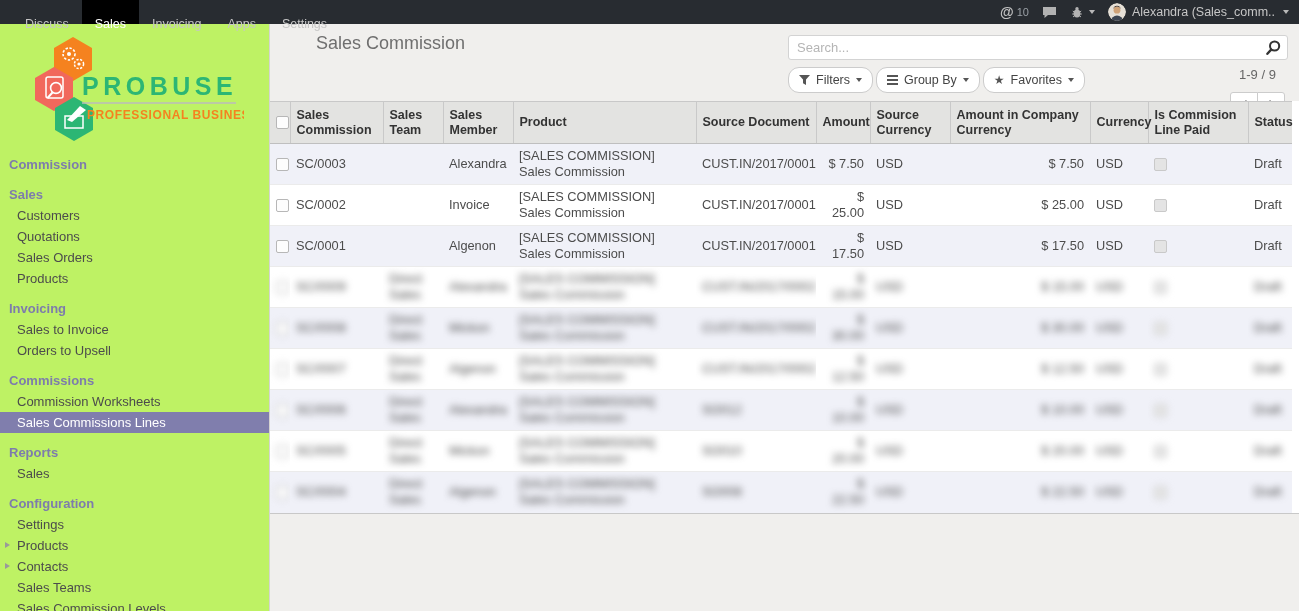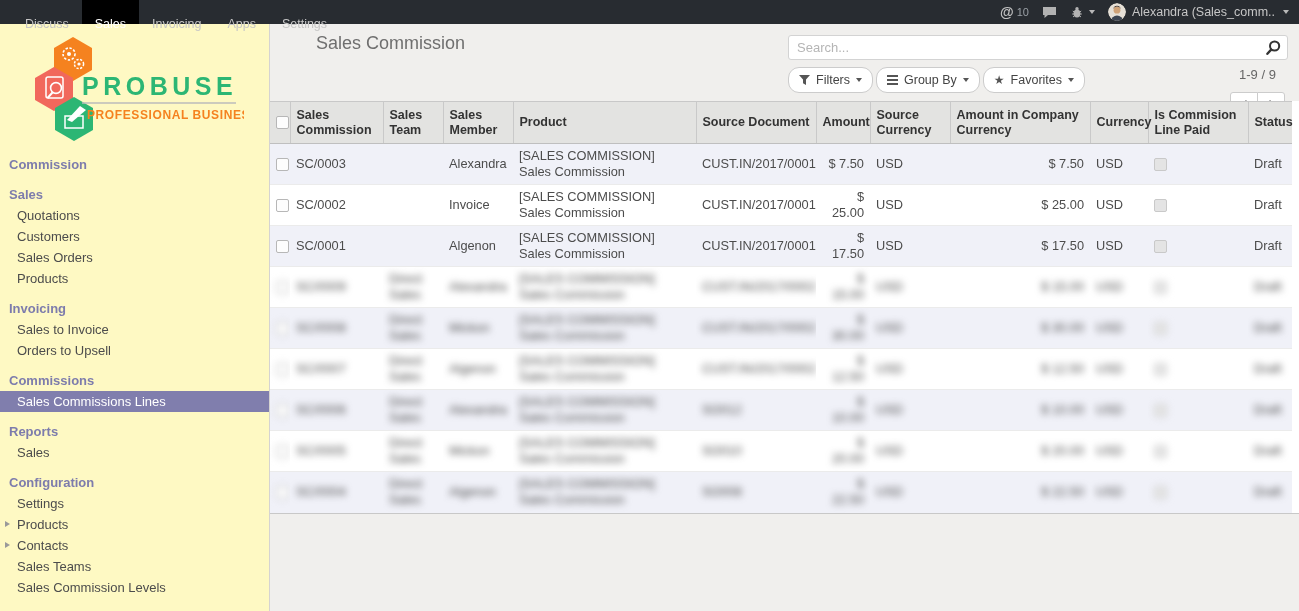--- a/index.html
+++ b/index.html
@@ -12,21 +12,21 @@
   .tb-item.active { background:#000; color:#fff; }
   .topbar-right { margin-left:auto; display:flex; align-items:center; margin-right:10px; gap:13px; }
   .tb-ico { display:flex; align-items:center; gap:3px; color:#b9b9b9; cursor:pointer; }
   .at-glyph { font-size:14px; font-weight:bold; color:#c2c2c2; }
   .inbox-count { font-size:11px; color:#9aa0a6; }
   .caret-down { width:0; height:0; border-left:3.5px solid transparent; border-right:3.5px solid transparent; border-top:4px solid #b9b9b9; display:inline-block; margin-left:2px; }
   .user-block { display:flex; align-items:center; gap:6px; cursor:pointer; color:#c6c6c6; }
   .avatar { width:18px; height:18px; border-radius:50%; overflow:hidden; display:block; }
 
   
-  .sidebar { position:absolute; left:0; top:24px; width:270px; height:587px; background:#fef9c3; border-right:1px solid #d5d3d1; }
+  .sidebar { position:absolute; left:0; top:24px; width:270px; height:587px; background:#bef264; border-right:1px solid #d5d3d1; }
   .logo { display:block; margin:8px auto 0 auto; }
   .side-menu { margin-top:10px; font-size:13px; }
   .side-header { color:#7d7cac; font-weight:bold; padding:3px 10px 2px 9px; line-height:16px; cursor:pointer; }
   .side-header.spaced { margin-top:9px; }
   .side-item { color:#4c4c4c; padding:3px 10px 3px 17px; line-height:15px; cursor:pointer; position:relative; }
   .side-item.selected { background:#807ead; color:#fff; }
   .exp-caret { position:absolute; left:5px; top:7px; width:0; height:0; border-top:3.5px solid transparent; border-bottom:3.5px solid transparent; border-left:5px solid #9a9a9a; }
 
   
   .main { position:absolute; left:270px; top:24px; width:1029px; height:587px; background:#f0efed; }
@@ -130,28 +130,29 @@
     <rect x="35" y="84" width="18" height="12" fill="none" stroke="#fff" stroke-width="1.5"></rect>
     <polygon points="50,74 56,78 42,90 37,88" fill="#fff"></polygon>
 
     <text x="52" y="63" font-family="Liberation Sans, sans-serif" font-size="25" font-weight="bold" letter-spacing="4.5" fill="#2cb674">PROBUSE</text>
     <line x1="52" y1="71" x2="206" y2="71" stroke="#bbb" stroke-width="1.5"></line>
     <text x="57" y="87" font-family="Liberation Sans, sans-serif" font-size="12" font-weight="bold" letter-spacing="0.6" fill="#f5821f">PROFESSIONAL BUSINESS</text>
   </svg>
   <div class="side-menu">
       <div class="side-header">Commission</div>
       <div class="side-header spaced">Sales</div>
+      <div class="side-item"><span>Customers</span></div>
       <div class="side-item"><span>Quotations</span></div>
-      <div class="side-item"><span>Customers</span></div>
       <div class="side-item"><span>Sales Orders</span></div>
       <div class="side-item"><span>Products</span></div>
       <div class="side-header spaced">Invoicing</div>
       <div class="side-item"><span>Sales to Invoice</span></div>
       <div class="side-item"><span>Orders to Upsell</span></div>
       <div class="side-header spaced">Commissions</div>
+      <div class="side-item"><span>Commission Worksheets</span></div>
       <div class="side-item selected"><span>Sales Commissions Lines</span></div>
       <div class="side-header spaced">Reports</div>
       <div class="side-item"><span>Sales</span></div>
       <div class="side-header spaced">Configuration</div>
       <div class="side-item"><span>Settings</span></div>
       <div class="side-item"><span class="exp-caret"></span><span>Products</span></div>
       <div class="side-item"><span class="exp-caret"></span><span>Contacts</span></div>
       <div class="side-item"><span>Sales Teams</span></div>
       <div class="side-item"><span>Sales Commission Levels</span></div>
     </div>

